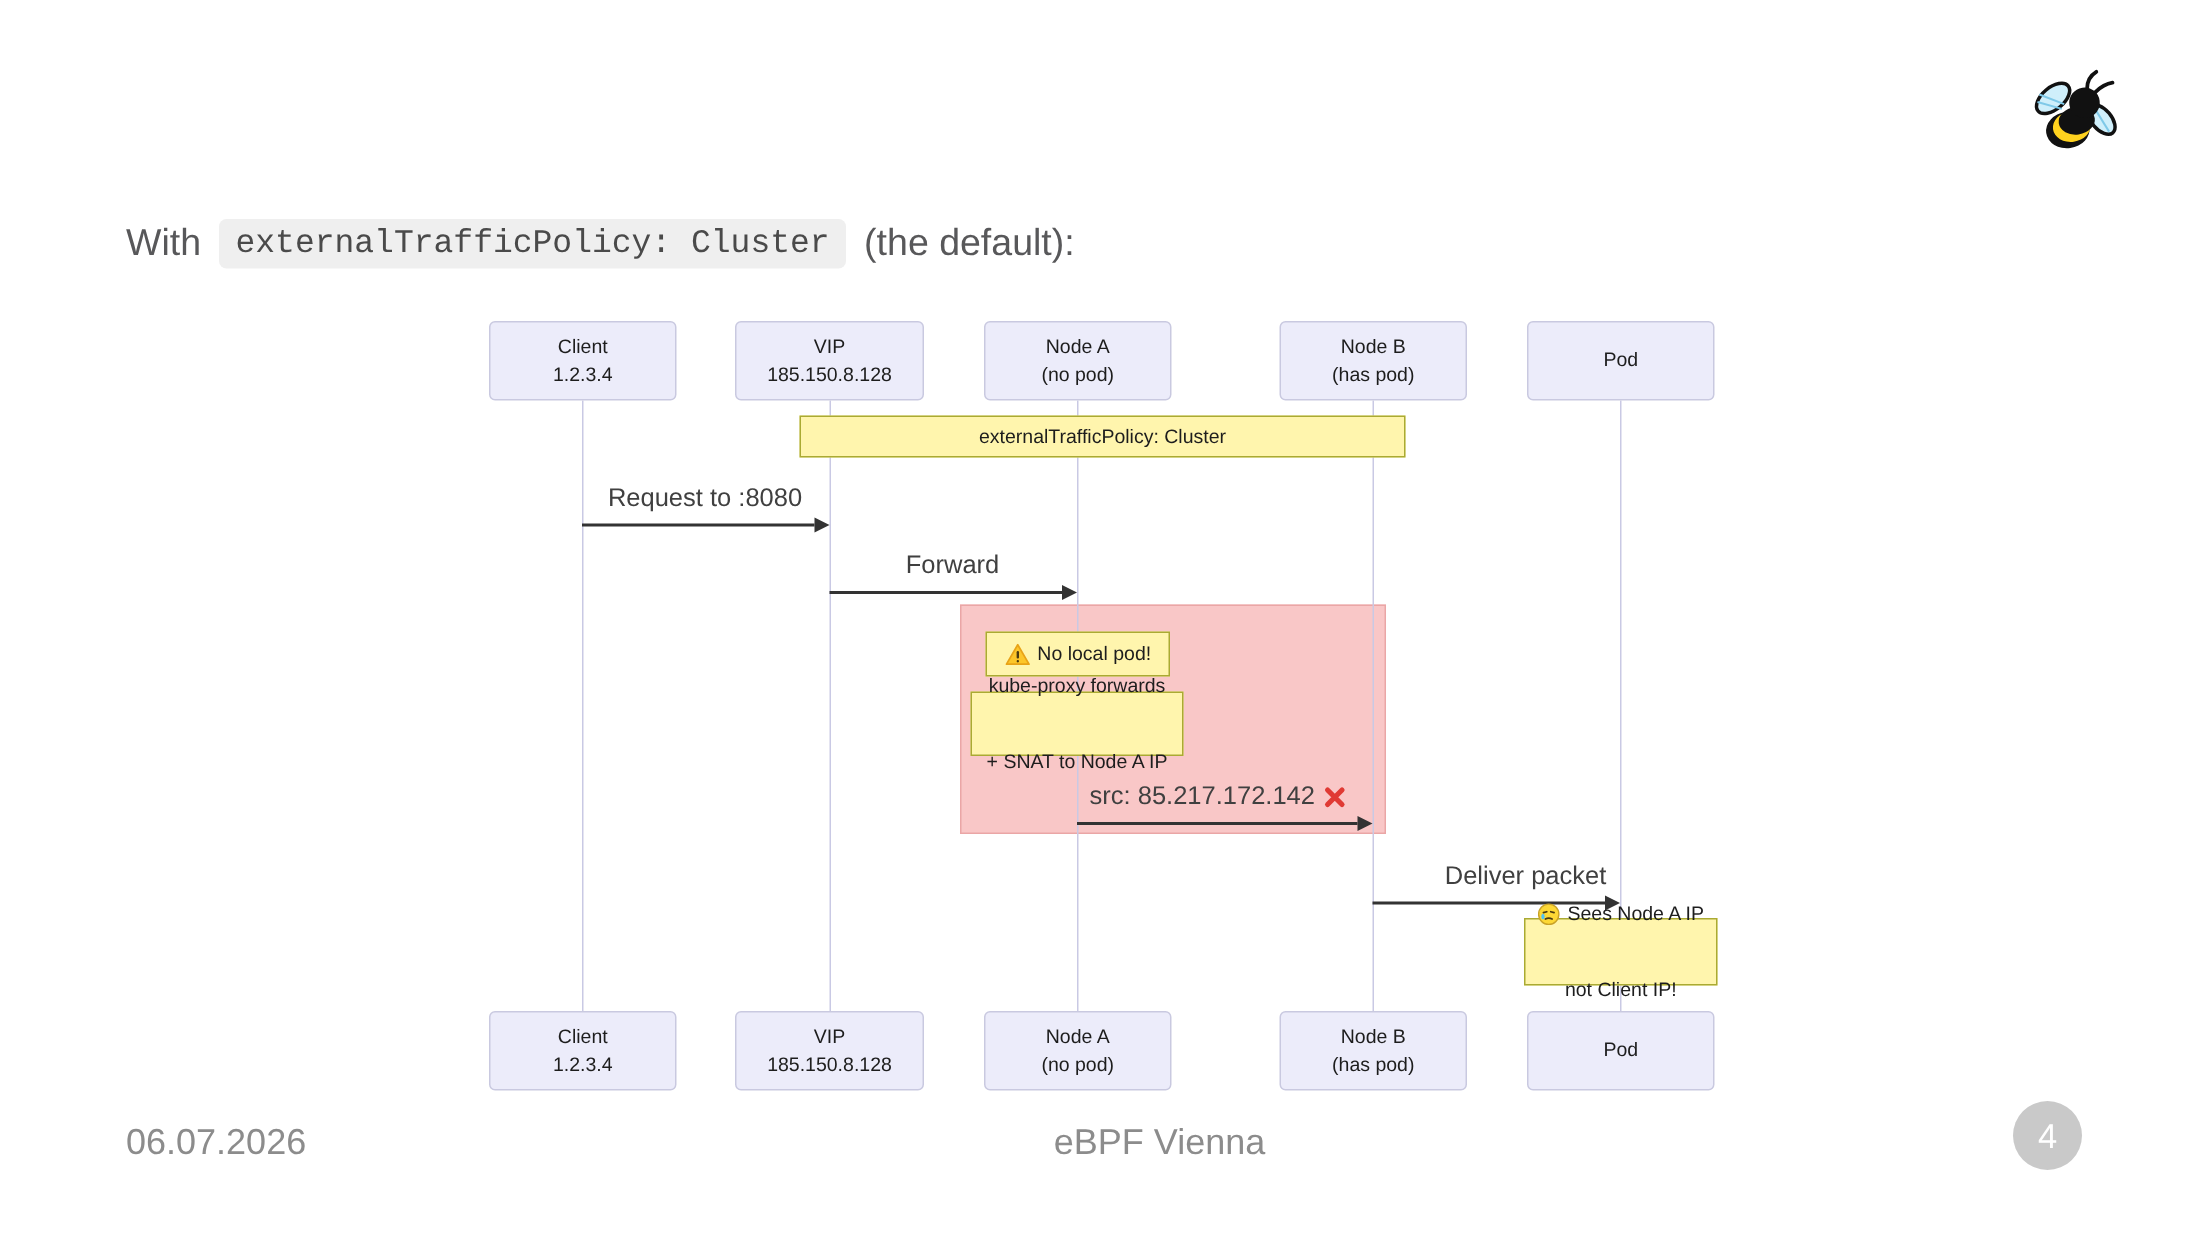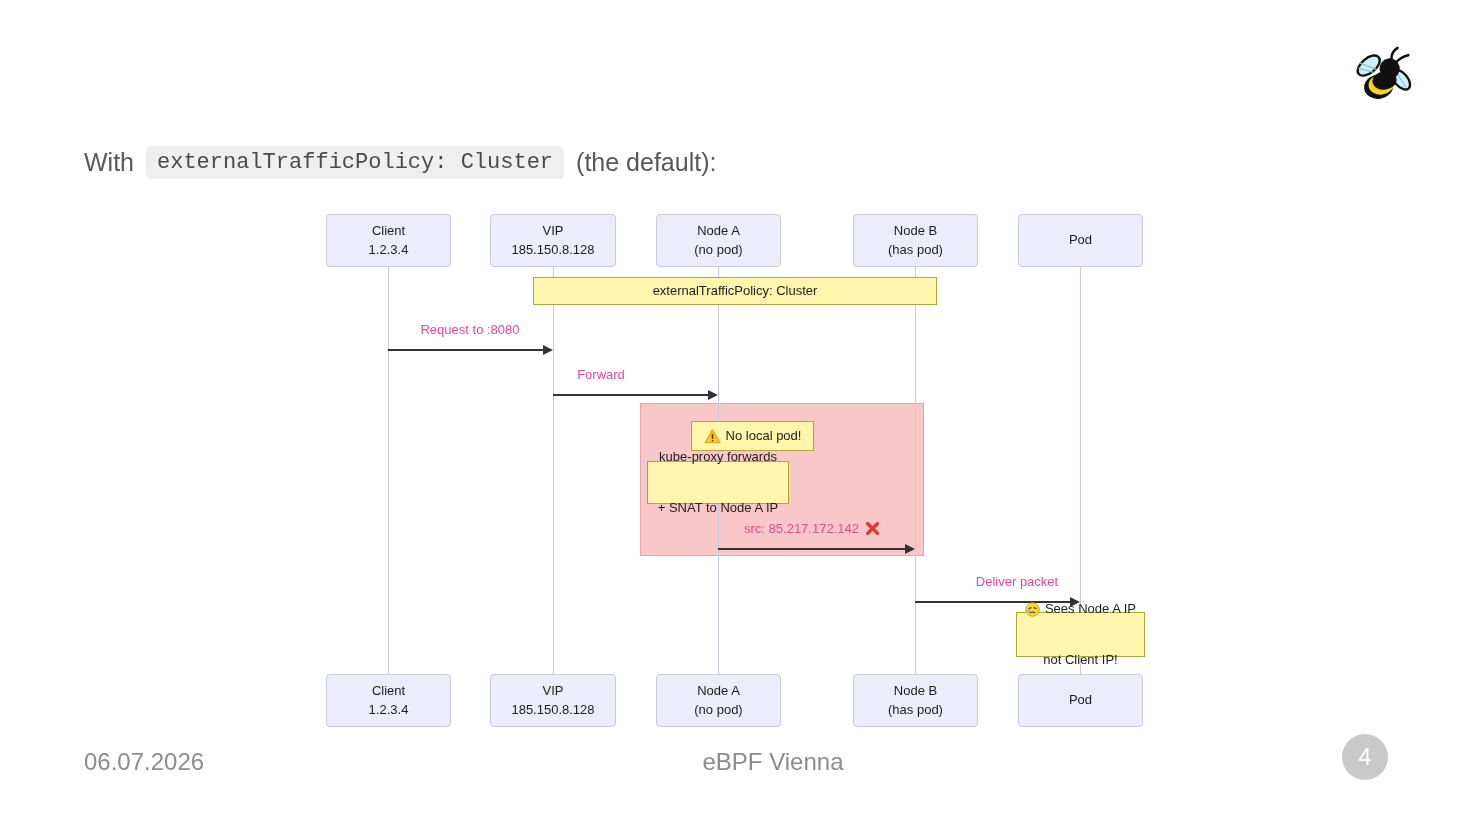--- a/index.html
+++ b/index.html
@@ -18,21 +18,21 @@
   .lifeline { position:absolute; width:1px; top:267px; height:407px; background:#c9c9e4; }
   .participant { position:absolute; height:53px; background:#ececfa; border:1px solid #c9c9e0; border-radius:4px;
                  display:flex; flex-direction:column; align-items:center; justify-content:center;
                  font-size:13px; color:#1d1d1d; line-height:1.4; text-align:center; }
   .note { position:absolute; background:#fff5ad; border:1px solid #aaaa33; color:#1d1d1d; font-size:13px;
           display:flex; flex-direction:column; align-items:center; justify-content:center; text-align:center; line-height:1.45; }
   .note .nrow { display:flex; align-items:center; justify-content:center; gap:5px; }
   .hl-rect { position:absolute; left:640px; top:403px; width:284px; height:153px; background:#f9c7c7; border:1px solid #eaa6a6; }
   .mline { position:absolute; height:2px; background:#333; }
   .mhead { position:absolute; width:0; height:0; border-left:10px solid #333; border-top:5px solid transparent; border-bottom:5px solid transparent; }
-  .mlabel { position:absolute; transform:translateX(-50%); white-space:nowrap; font-size:13px; color:#ec4899; display:flex; align-items:center; gap:6px; }
+  .mlabel { position:absolute; transform:translateX(-50%); white-space:nowrap; font-size:17px; color:#404040; display:flex; align-items:center; gap:6px; }
 
   
   .footer-date  { position:absolute; left:84px; top:748px; font-size:24px; color:#8c8c8c; }
   .footer-event { position:absolute; left:773px; top:748px; transform:translateX(-50%); font-size:24px; color:#8c8c8c; }
   .page-badge { position:absolute; left:1342px; top:734px; width:46px; height:46px; border-radius:50%; background:#c9c9c9;
                 display:flex; align-items:center; justify-content:center; font-size:23px; color:#ffffff; }
 
   .icon { display:inline-block; flex:none; }
 </style>
 </head>
@@ -95,27 +95,27 @@
     <div class="note" style="left:533px; top:277px; width:404px; height:28px;">
       <div>externalTrafficPolicy: Cluster</div>
     </div>
 
     <div class="mlabel" style="left:470px; top:322px;">
       <span>Request to :8080</span>
     </div>
     <div class="mline" style="left:388px; top:349px; width:155px;"></div>
     <div class="mhead" style="left:543px; top:345px;"></div>
 
-    <div class="mlabel" style="left:601px; top:367px;">
+    <div class="mlabel" style="left:635px; top:367px;">
       <span>Forward</span>
     </div>
     <div class="mline" style="left:553px; top:394px; width:155px;"></div>
     <div class="mhead" style="left:708px; top:390px;"></div>
 
-    <div class="note" style="left:657px; top:421px; width:123px; height:30px;margin-left:34px;">
+    <div class="note" style="left:657px; top:421px; width:123px; height:30px;">
       <div class="nrow">
         <svg class="icon" width="17" height="15" viewBox="0 0 20 18">
           <path d="M10 1 L19 16.5 H1 Z" fill="#fcc62a" stroke="#e8a317" stroke-width="1.4" stroke-linejoin="round"></path>
           <rect x="9.1" y="6" width="1.9" height="6" rx="0.9" fill="#4a3a10"></rect>
           <rect x="9.1" y="13.2" width="1.9" height="1.9" rx="0.9" fill="#4a3a10"></rect>
         </svg>
         <span>No local pod!</span>
       </div>
     </div>
 

